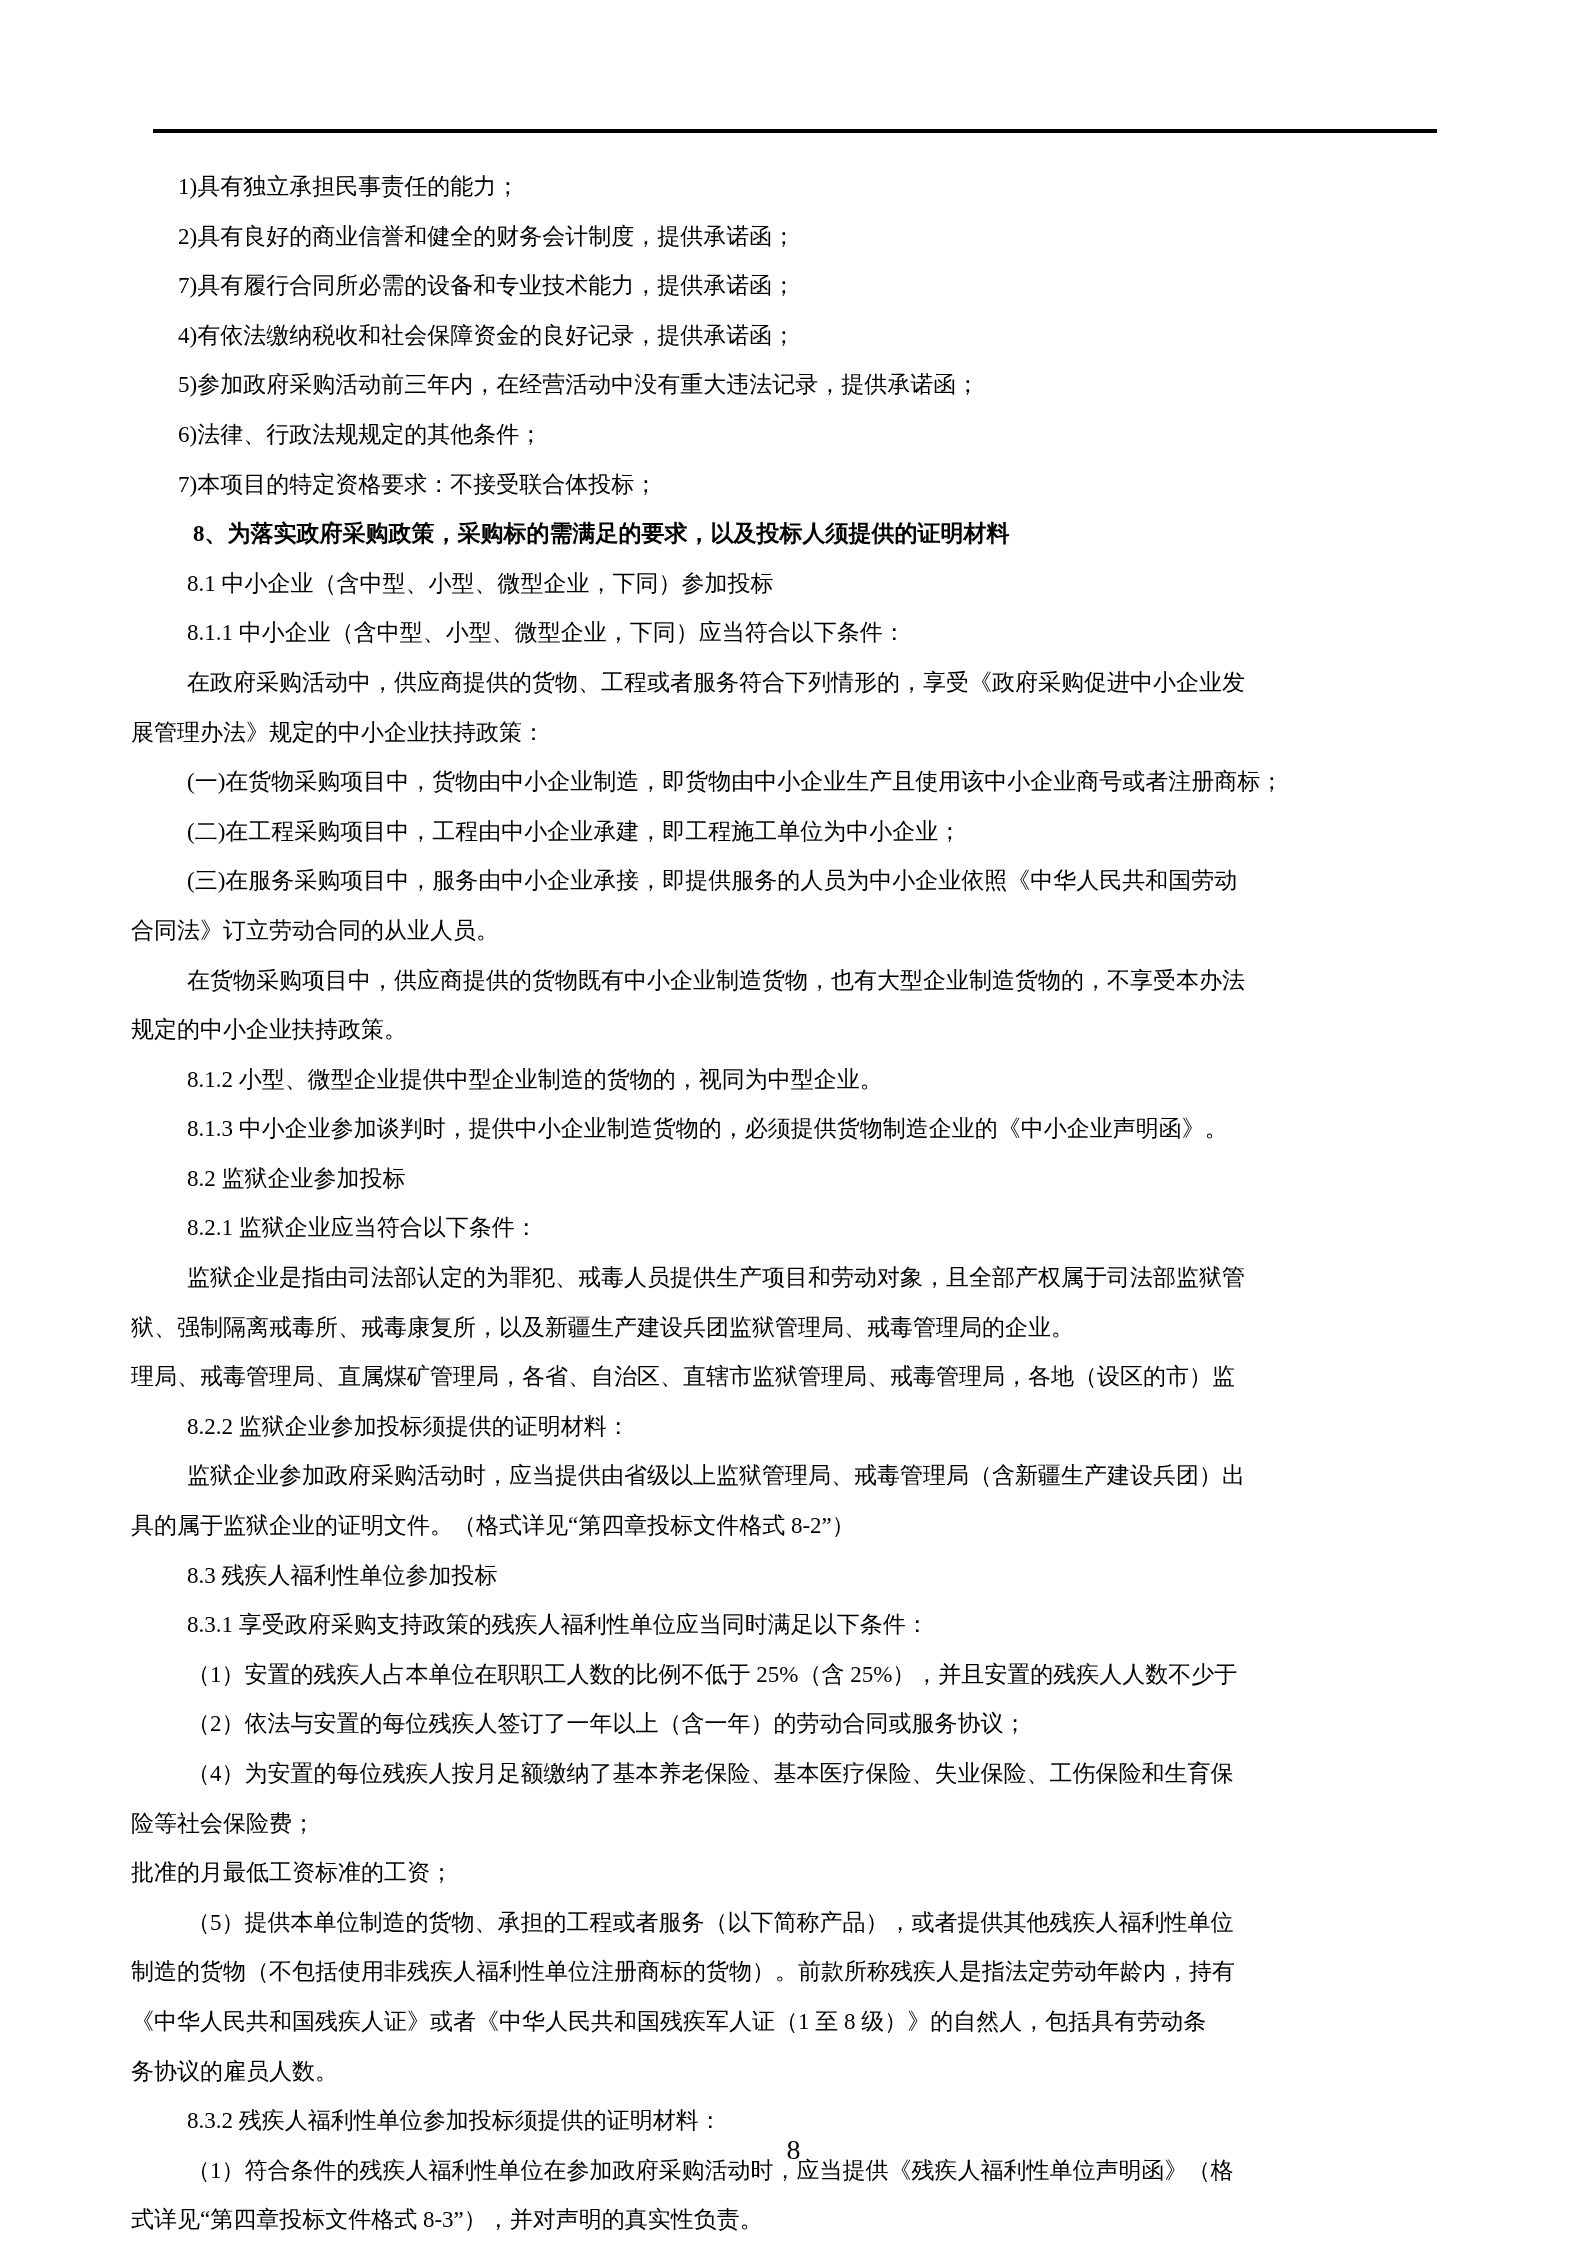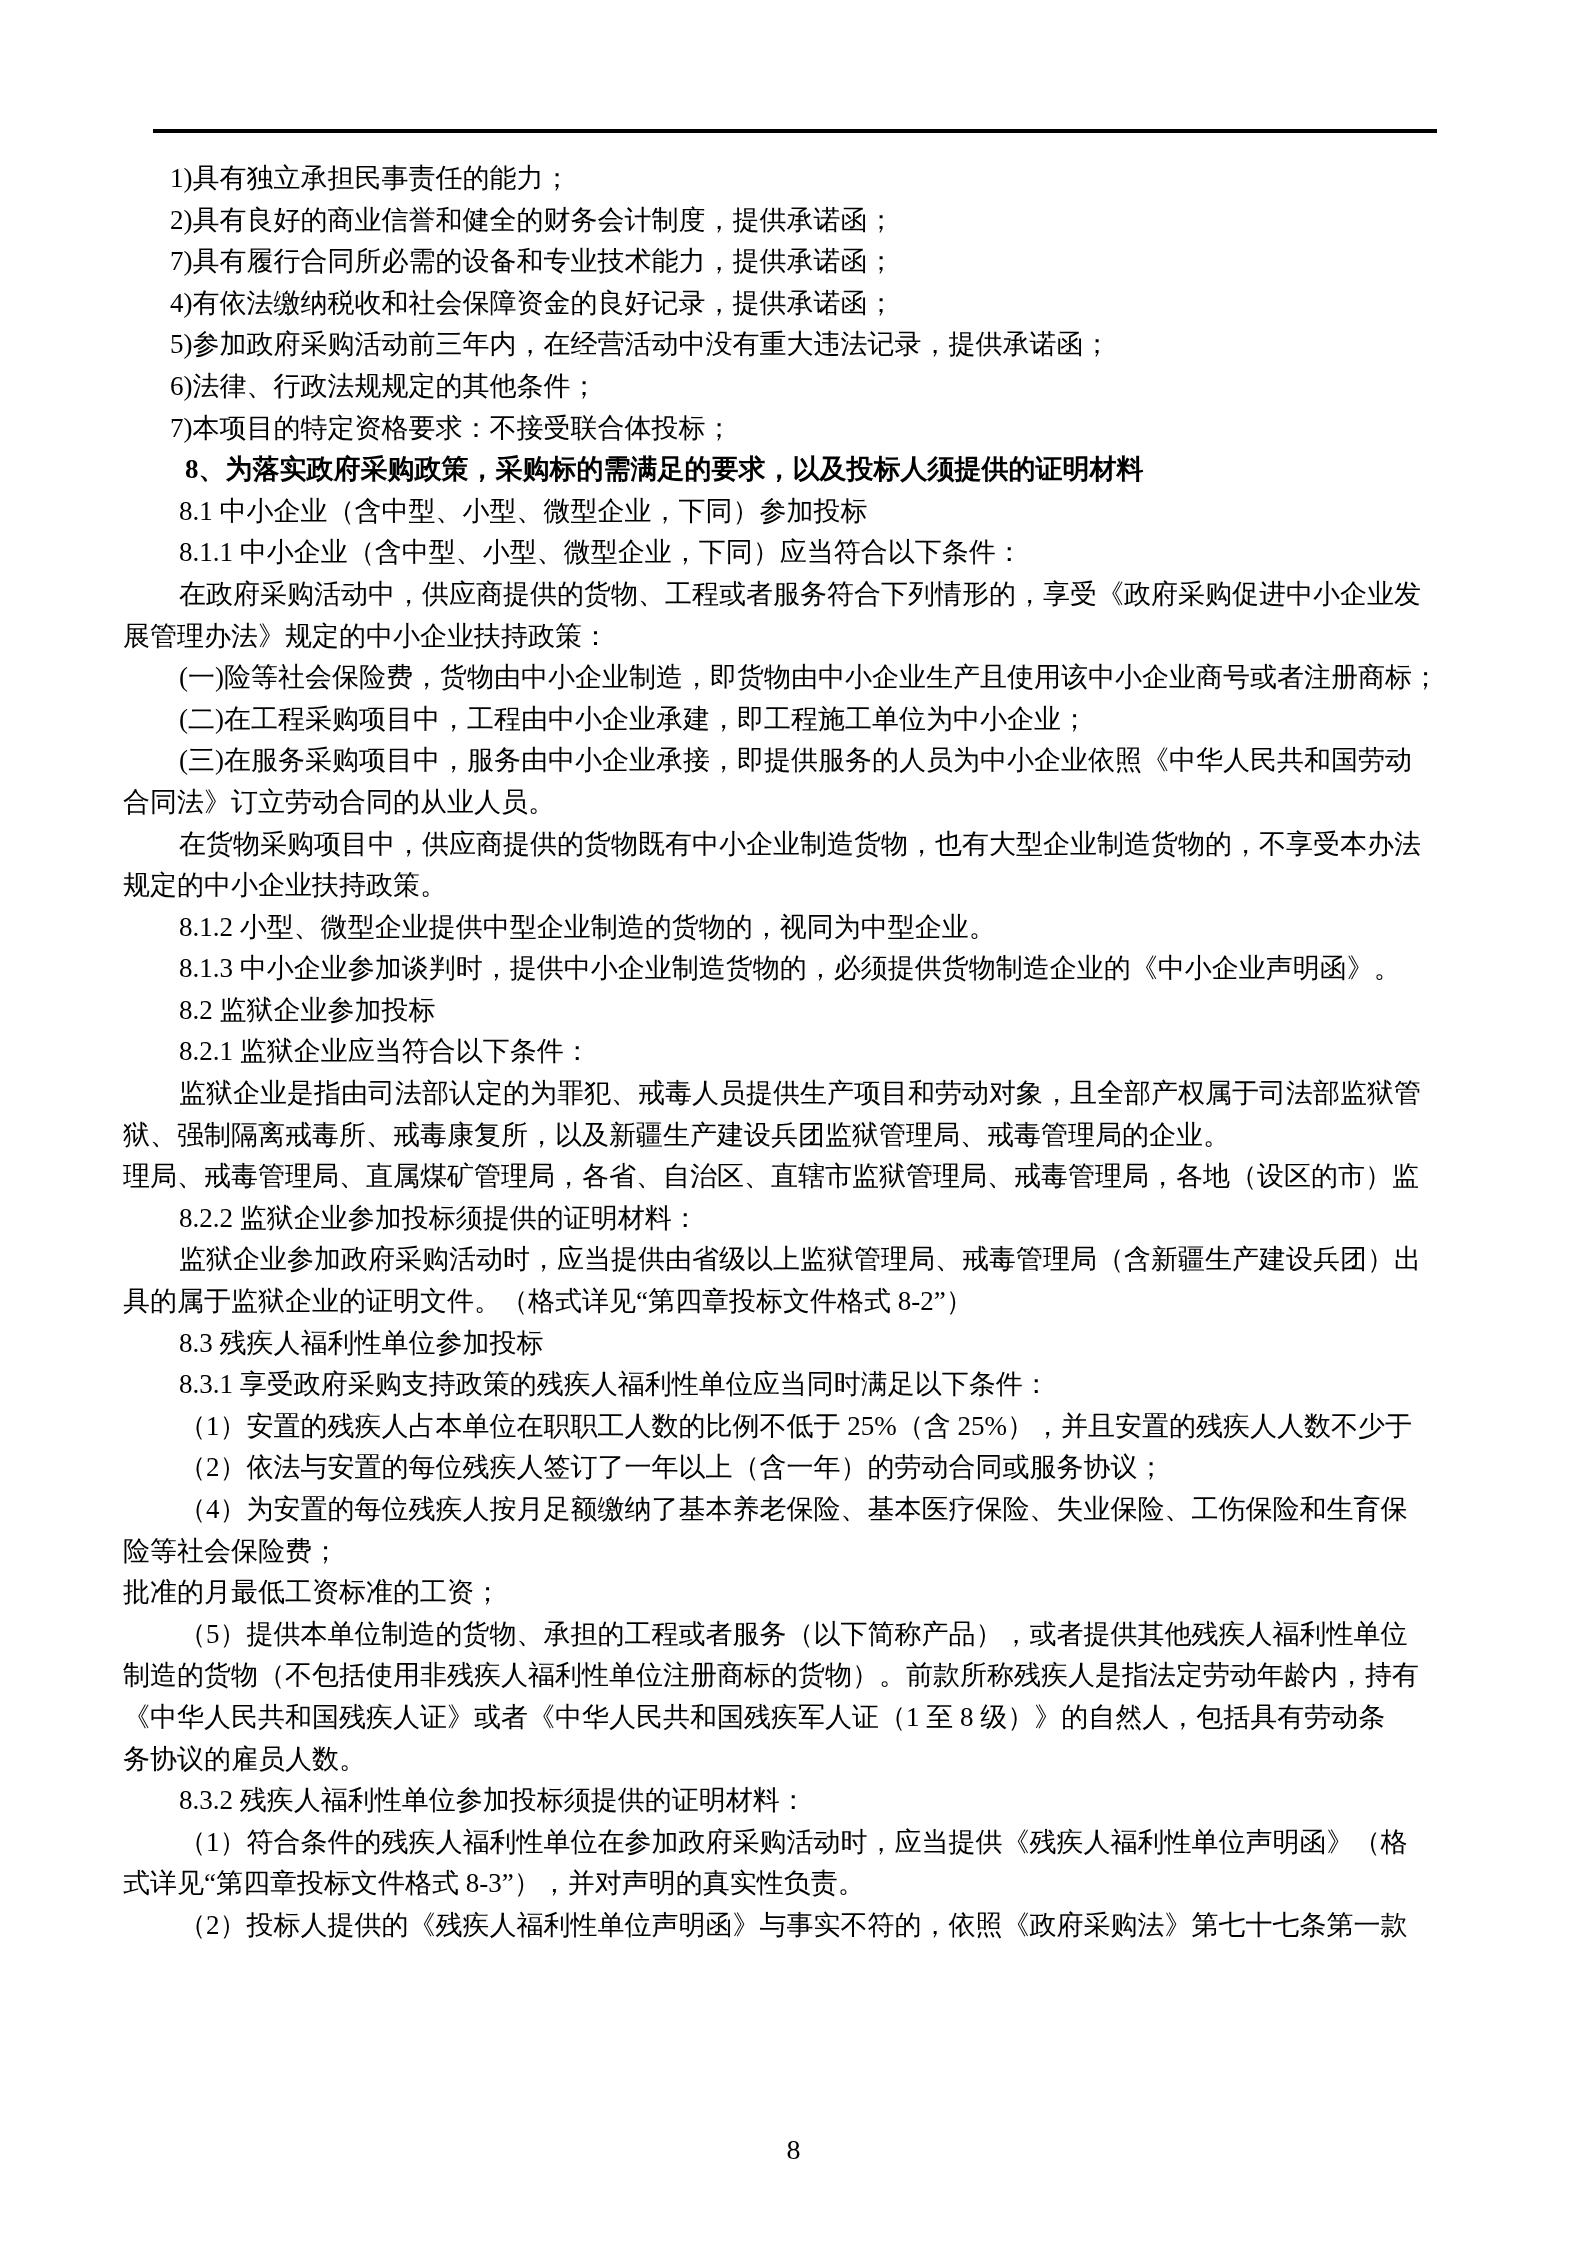--- a/index.html
+++ b/index.html
@@ -20,23 +20,23 @@
     height: 4px;
     background: #000000;
   }
   .content {
     position: absolute;
     left: 123px;
     top: 158px;
     width: 1342px;
   }
   .content p {
-    margin: 0;
+    margin: 8px;
     padding: 0;
-    font-size: 27px;
+    font-size: 23px;
     line-height: 41.6px;
     white-space: nowrap;
     text-align: left;
   }
   p.first { text-indent: 56px; }
   p.cont  { text-indent: 0; }
   p.num   { text-indent: 47px; }
   p.bold  { text-indent: 62px; font-weight: 700; }
   .page-number {
     position: absolute;
@@ -60,21 +60,21 @@
     <p class="num">7)具有履行合同所必需的设备和专业技术能力，提供承诺函；</p>
     <p class="num">4)有依法缴纳税收和社会保障资金的良好记录，提供承诺函；</p>
     <p class="num">5)参加政府采购活动前三年内，在经营活动中没有重大违法记录，提供承诺函；</p>
     <p class="num">6)法律、行政法规规定的其他条件；</p>
     <p class="num">7)本项目的特定资格要求：不接受联合体投标；</p>
     <p class="bold">8、为落实政府采购政策，采购标的需满足的要求，以及投标人须提供的证明材料</p>
     <p class="first">8.1 中小企业（含中型、小型、微型企业，下同）参加投标</p>
     <p class="first">8.1.1 中小企业（含中型、小型、微型企业，下同）应当符合以下条件：</p>
     <p class="first">在政府采购活动中，供应商提供的货物、工程或者服务符合下列情形的，享受《政府采购促进中小企业发</p>
     <p class="cont">展管理办法》规定的中小企业扶持政策：</p>
-    <p class="first">(一)险等社会保险费，货物由中小企业制造，即货物由中小企业生产且使用该中小企业商号或者注册商标；</p>
+    <p class="first">(一)在货物采购项目中，货物由中小企业制造，即货物由中小企业生产且使用该中小企业商号或者注册商标；</p>
     <p class="first">(二)在工程采购项目中，工程由中小企业承建，即工程施工单位为中小企业；</p>
     <p class="first">(三)在服务采购项目中，服务由中小企业承接，即提供服务的人员为中小企业依照《中华人民共和国劳动</p>
     <p class="cont">合同法》订立劳动合同的从业人员。</p>
     <p class="first">在货物采购项目中，供应商提供的货物既有中小企业制造货物，也有大型企业制造货物的，不享受本办法</p>
     <p class="cont">规定的中小企业扶持政策。</p>
     <p class="first">8.1.2 小型、微型企业提供中型企业制造的货物的，视同为中型企业。</p>
     <p class="first">8.1.3 中小企业参加谈判时，提供中小企业制造货物的，必须提供货物制造企业的《中小企业声明函》。</p>
     <p class="first">8.2 监狱企业参加投标</p>
     <p class="first">8.2.1 监狱企业应当符合以下条件：</p>
     <p class="first">监狱企业是指由司法部认定的为罪犯、戒毒人员提供生产项目和劳动对象，且全部产权属于司法部监狱管</p>

